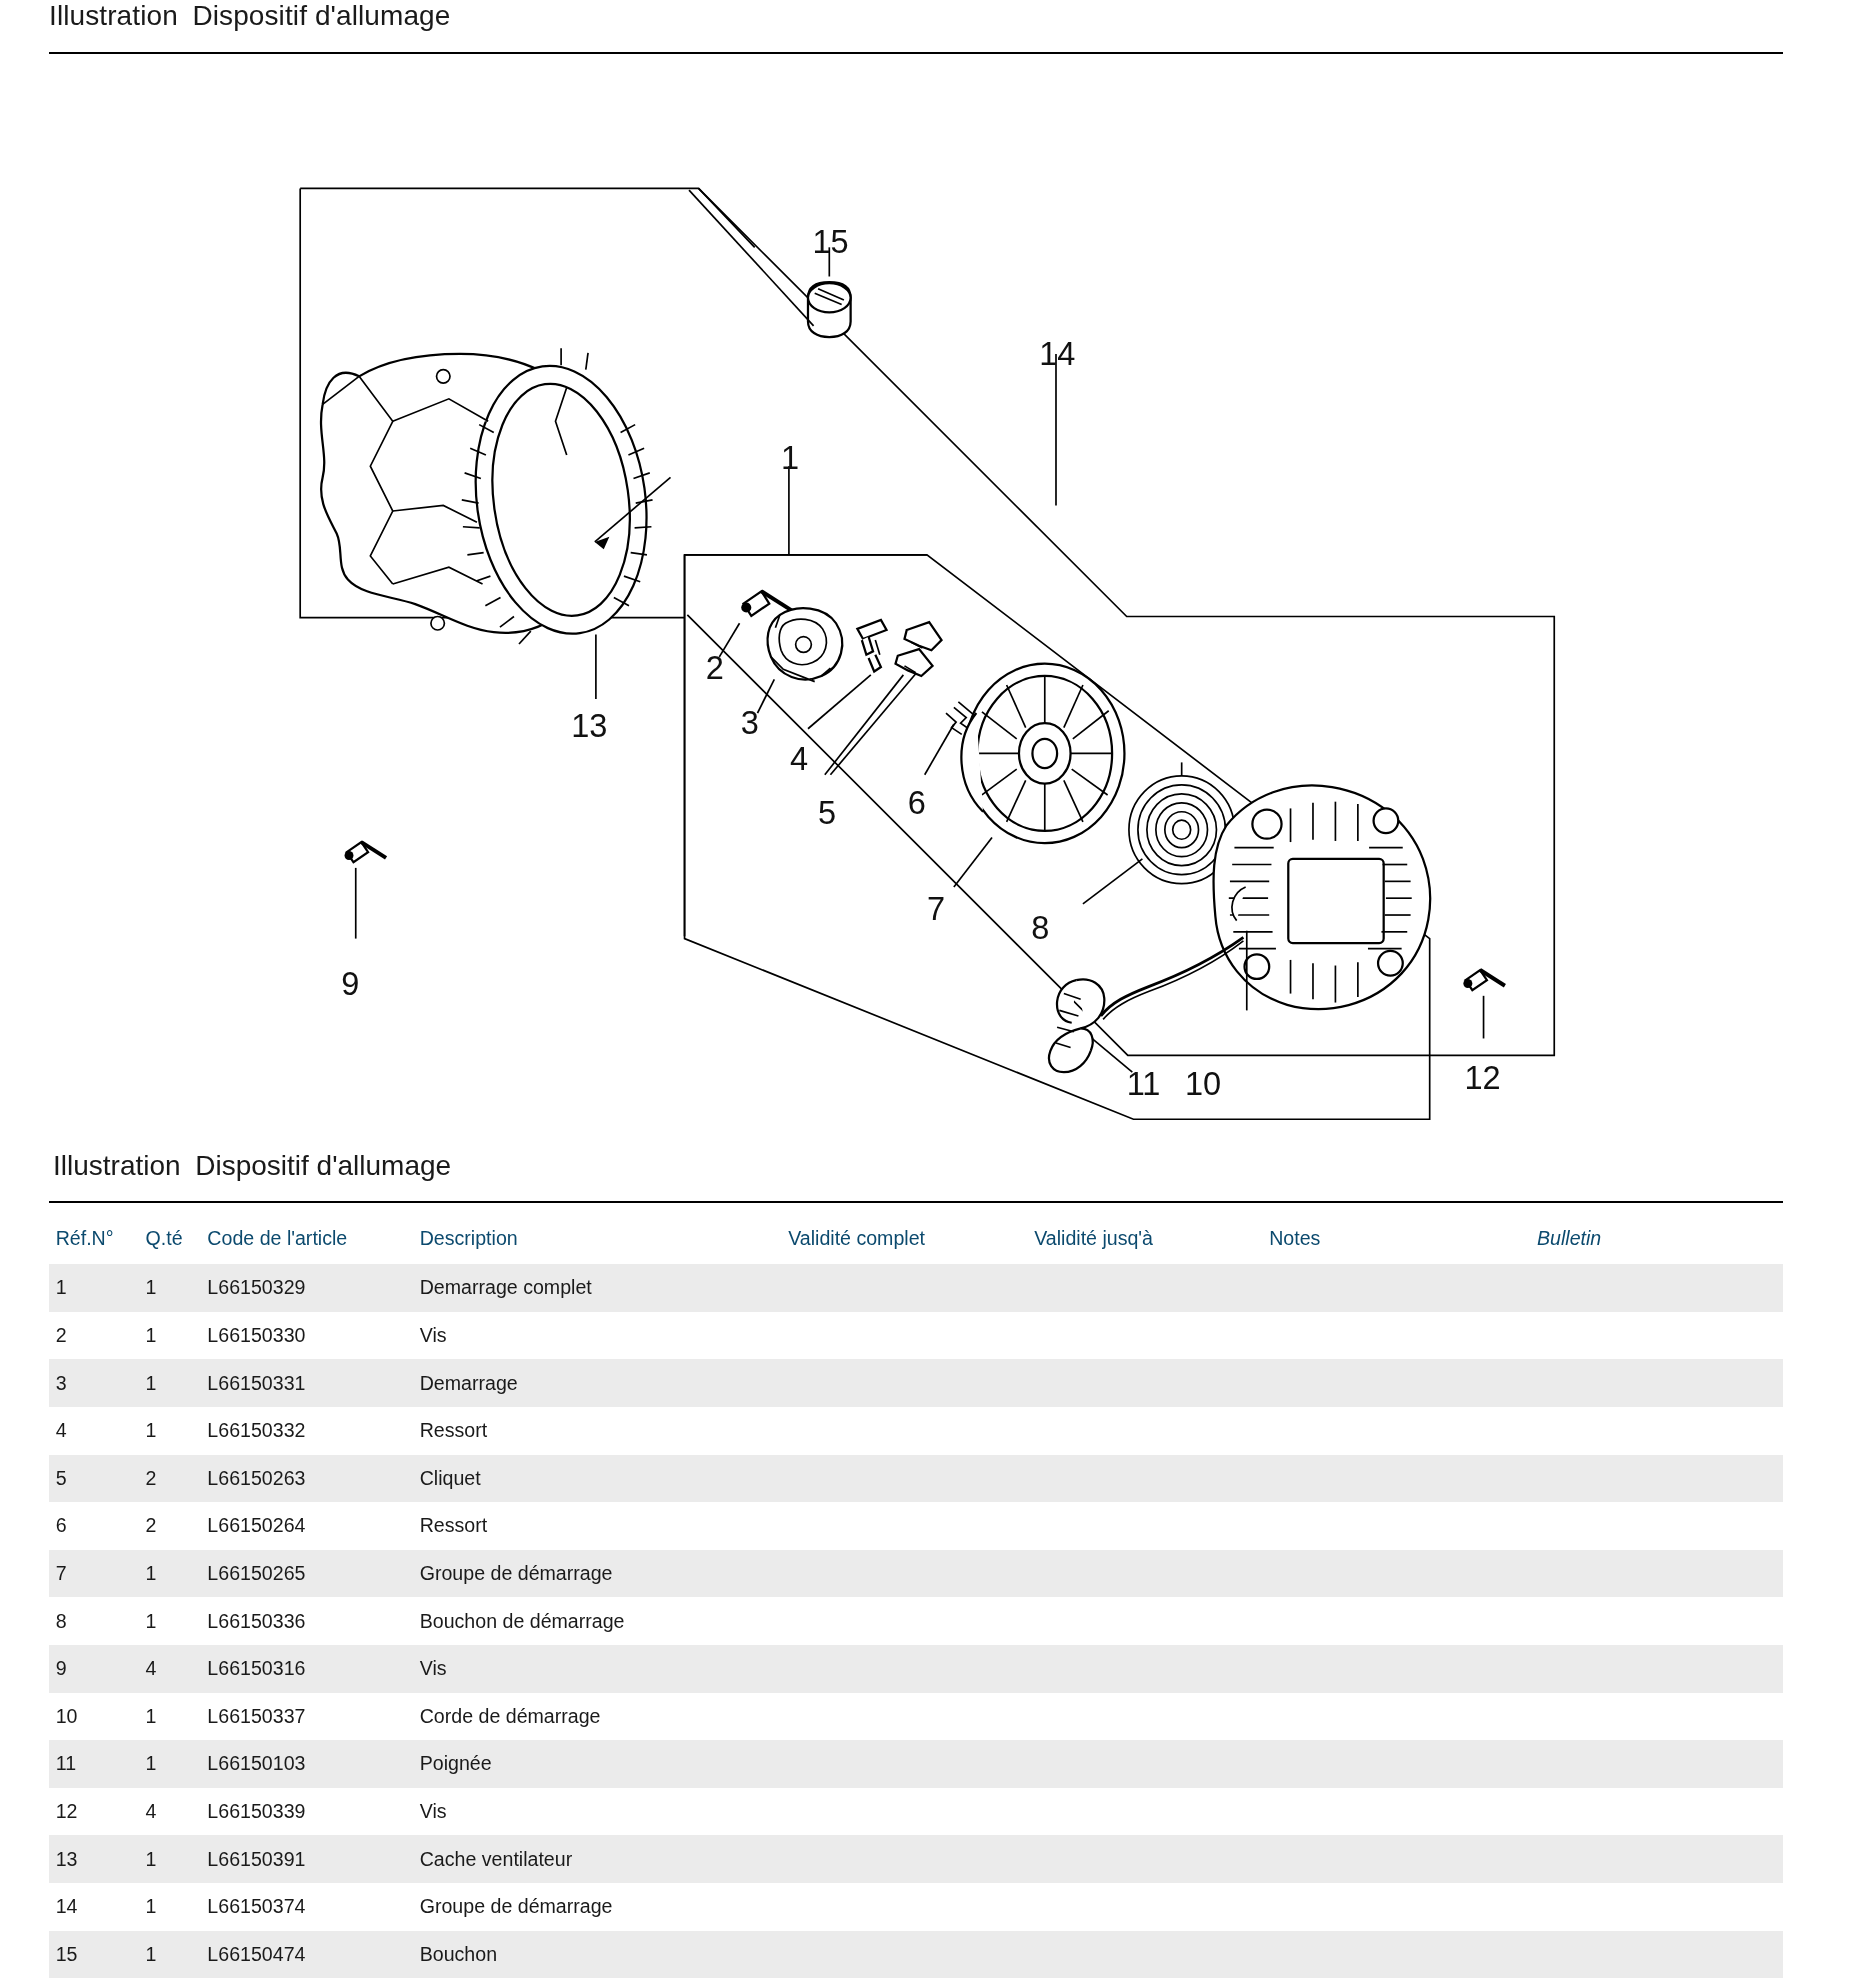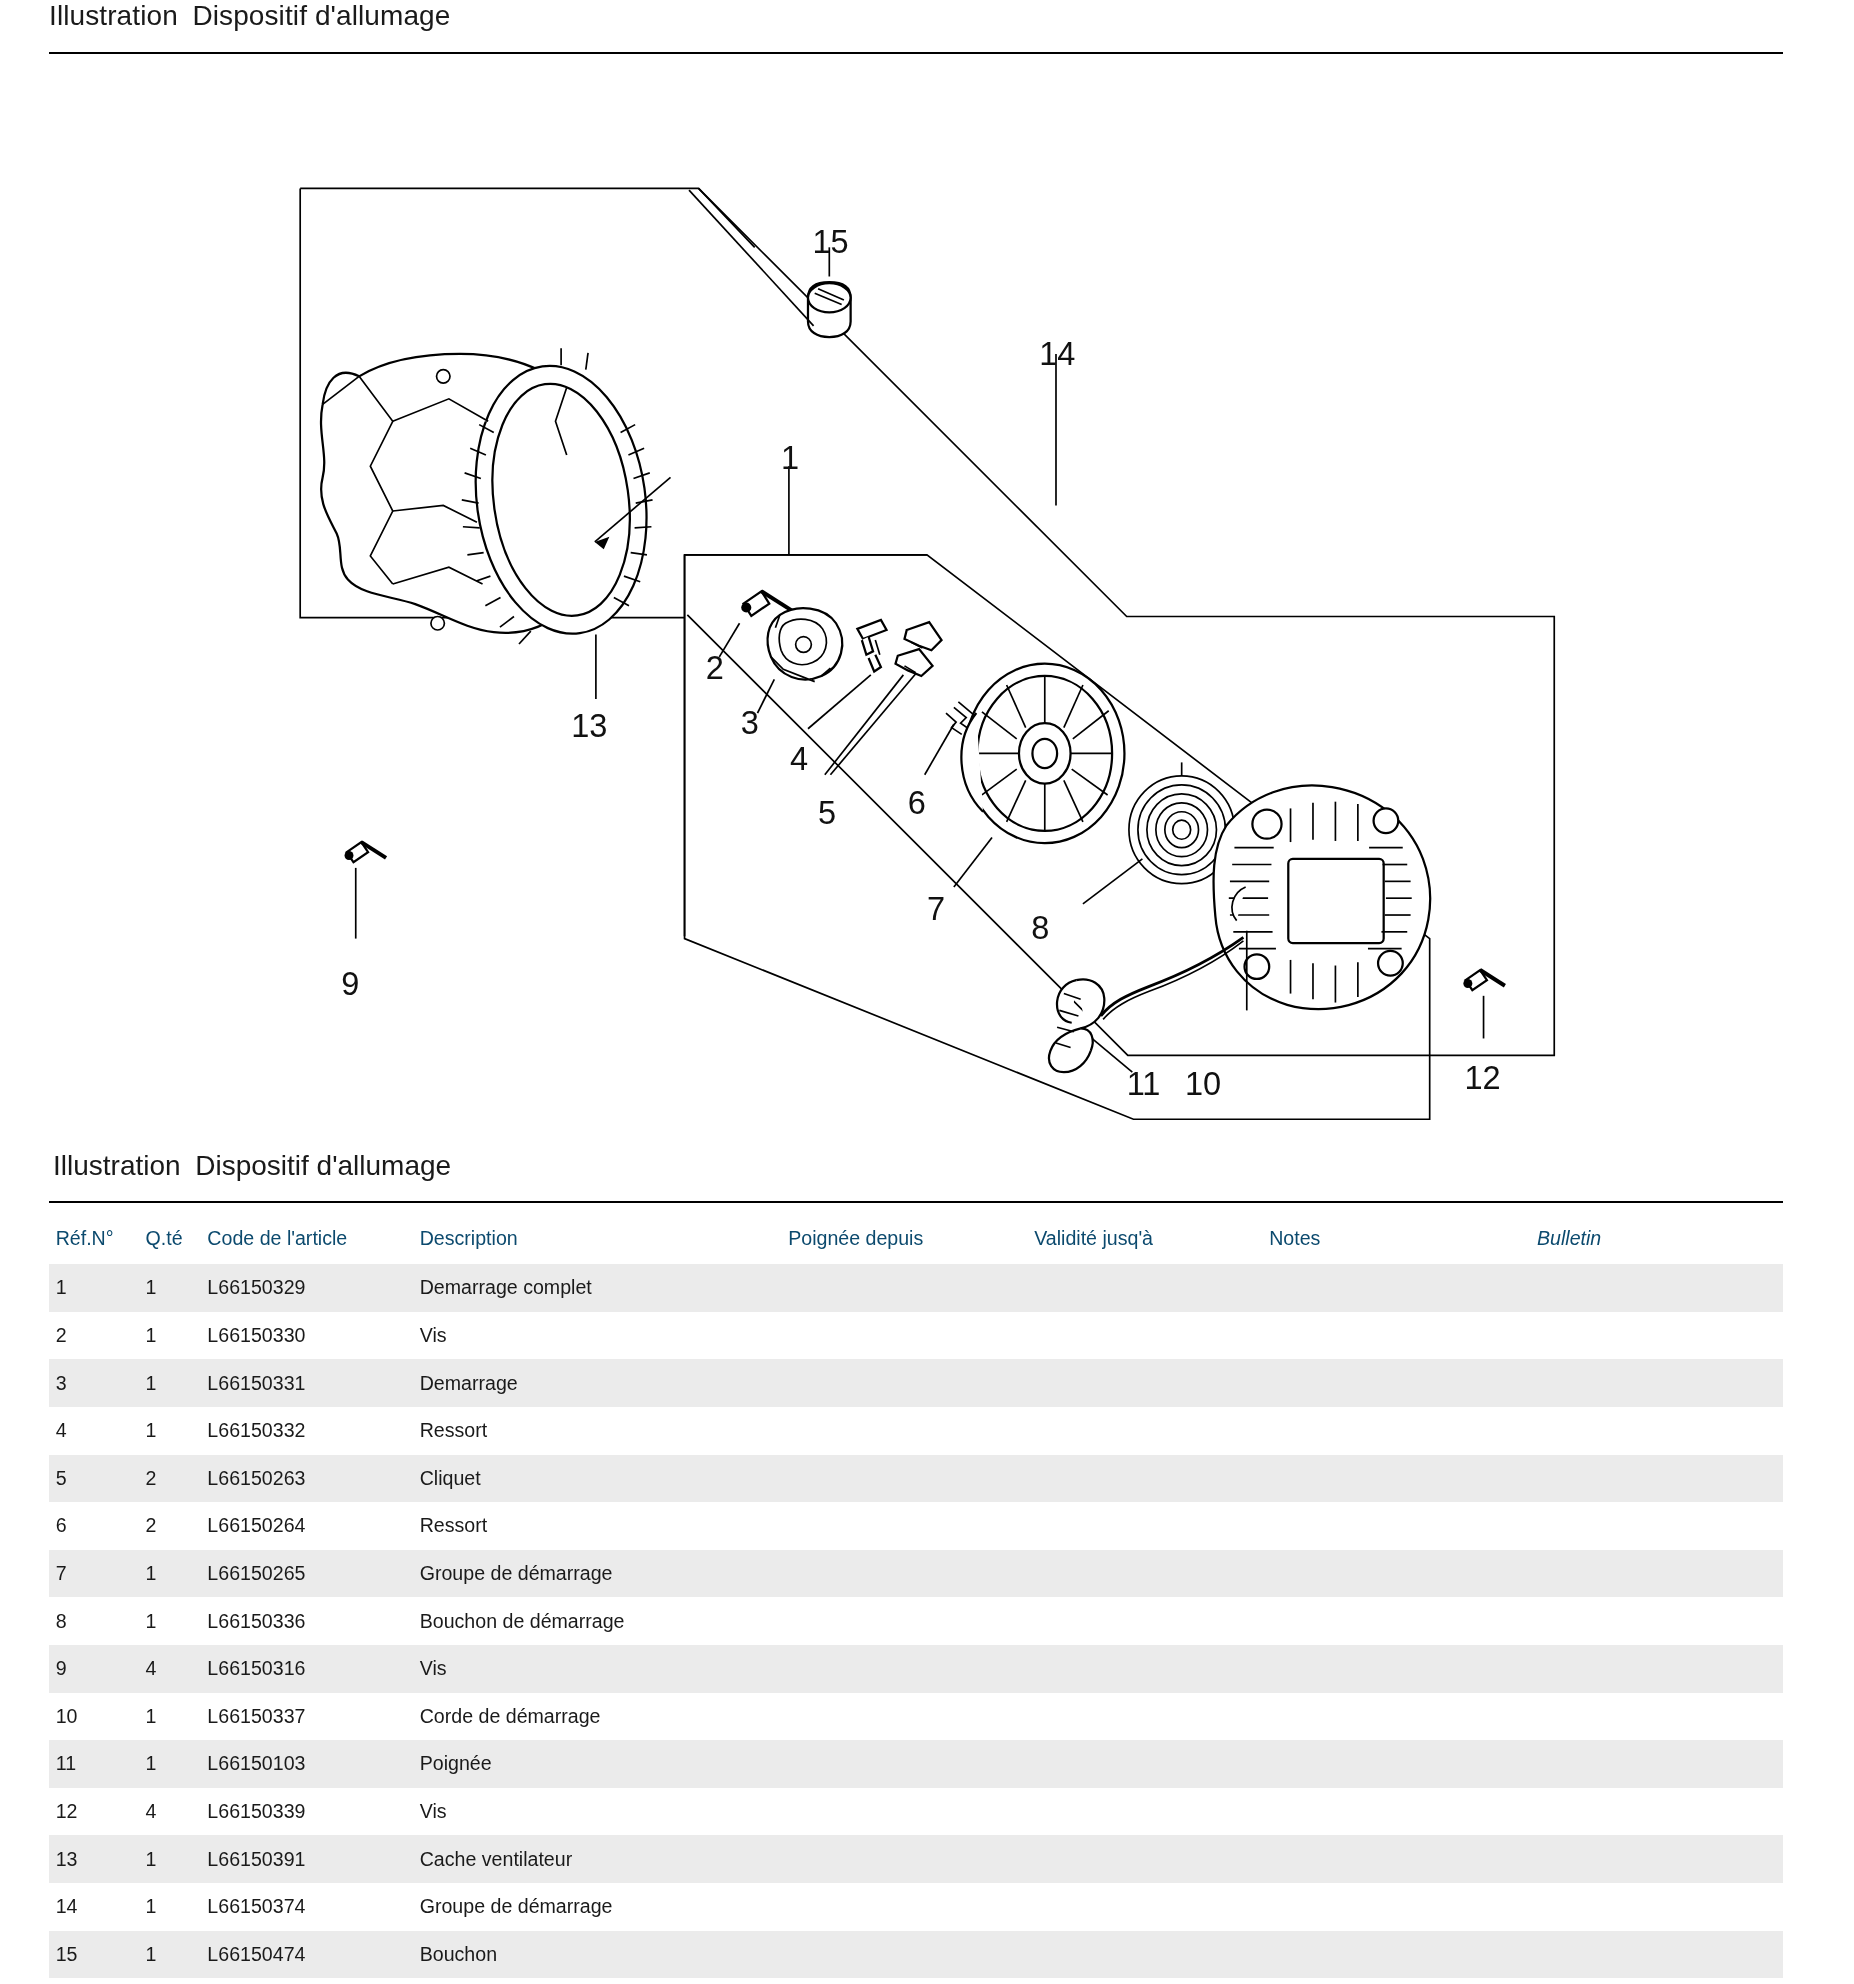--- a/index.html
+++ b/index.html
@@ -396,21 +396,21 @@
   <div class="mid-rule"></div>
 
   <div class="table-wrap">
     <table class="parts">
       <thead>
         <tr>
           <th class="col-ref hdr-ref">Réf.N°</th>
           <th class="col-qty">Q.té</th>
           <th class="col-code">Code de l'article</th>
           <th class="col-desc">Description</th>
-          <th class="col-from">Poignée depuis</th>
+          <th class="col-from">Validité complet</th>
           <th class="col-to">Validité jusq'à</th>
           <th class="col-notes">Notes</th>
           <th class="col-bull">Bulletin</th>
         </tr>
       </thead>
       <tbody id="parts-body">
           <tr class="odd">
             <td class="col-ref">1</td>
             <td class="col-qty">1</td>
             <td class="col-code">L66150329</td>

